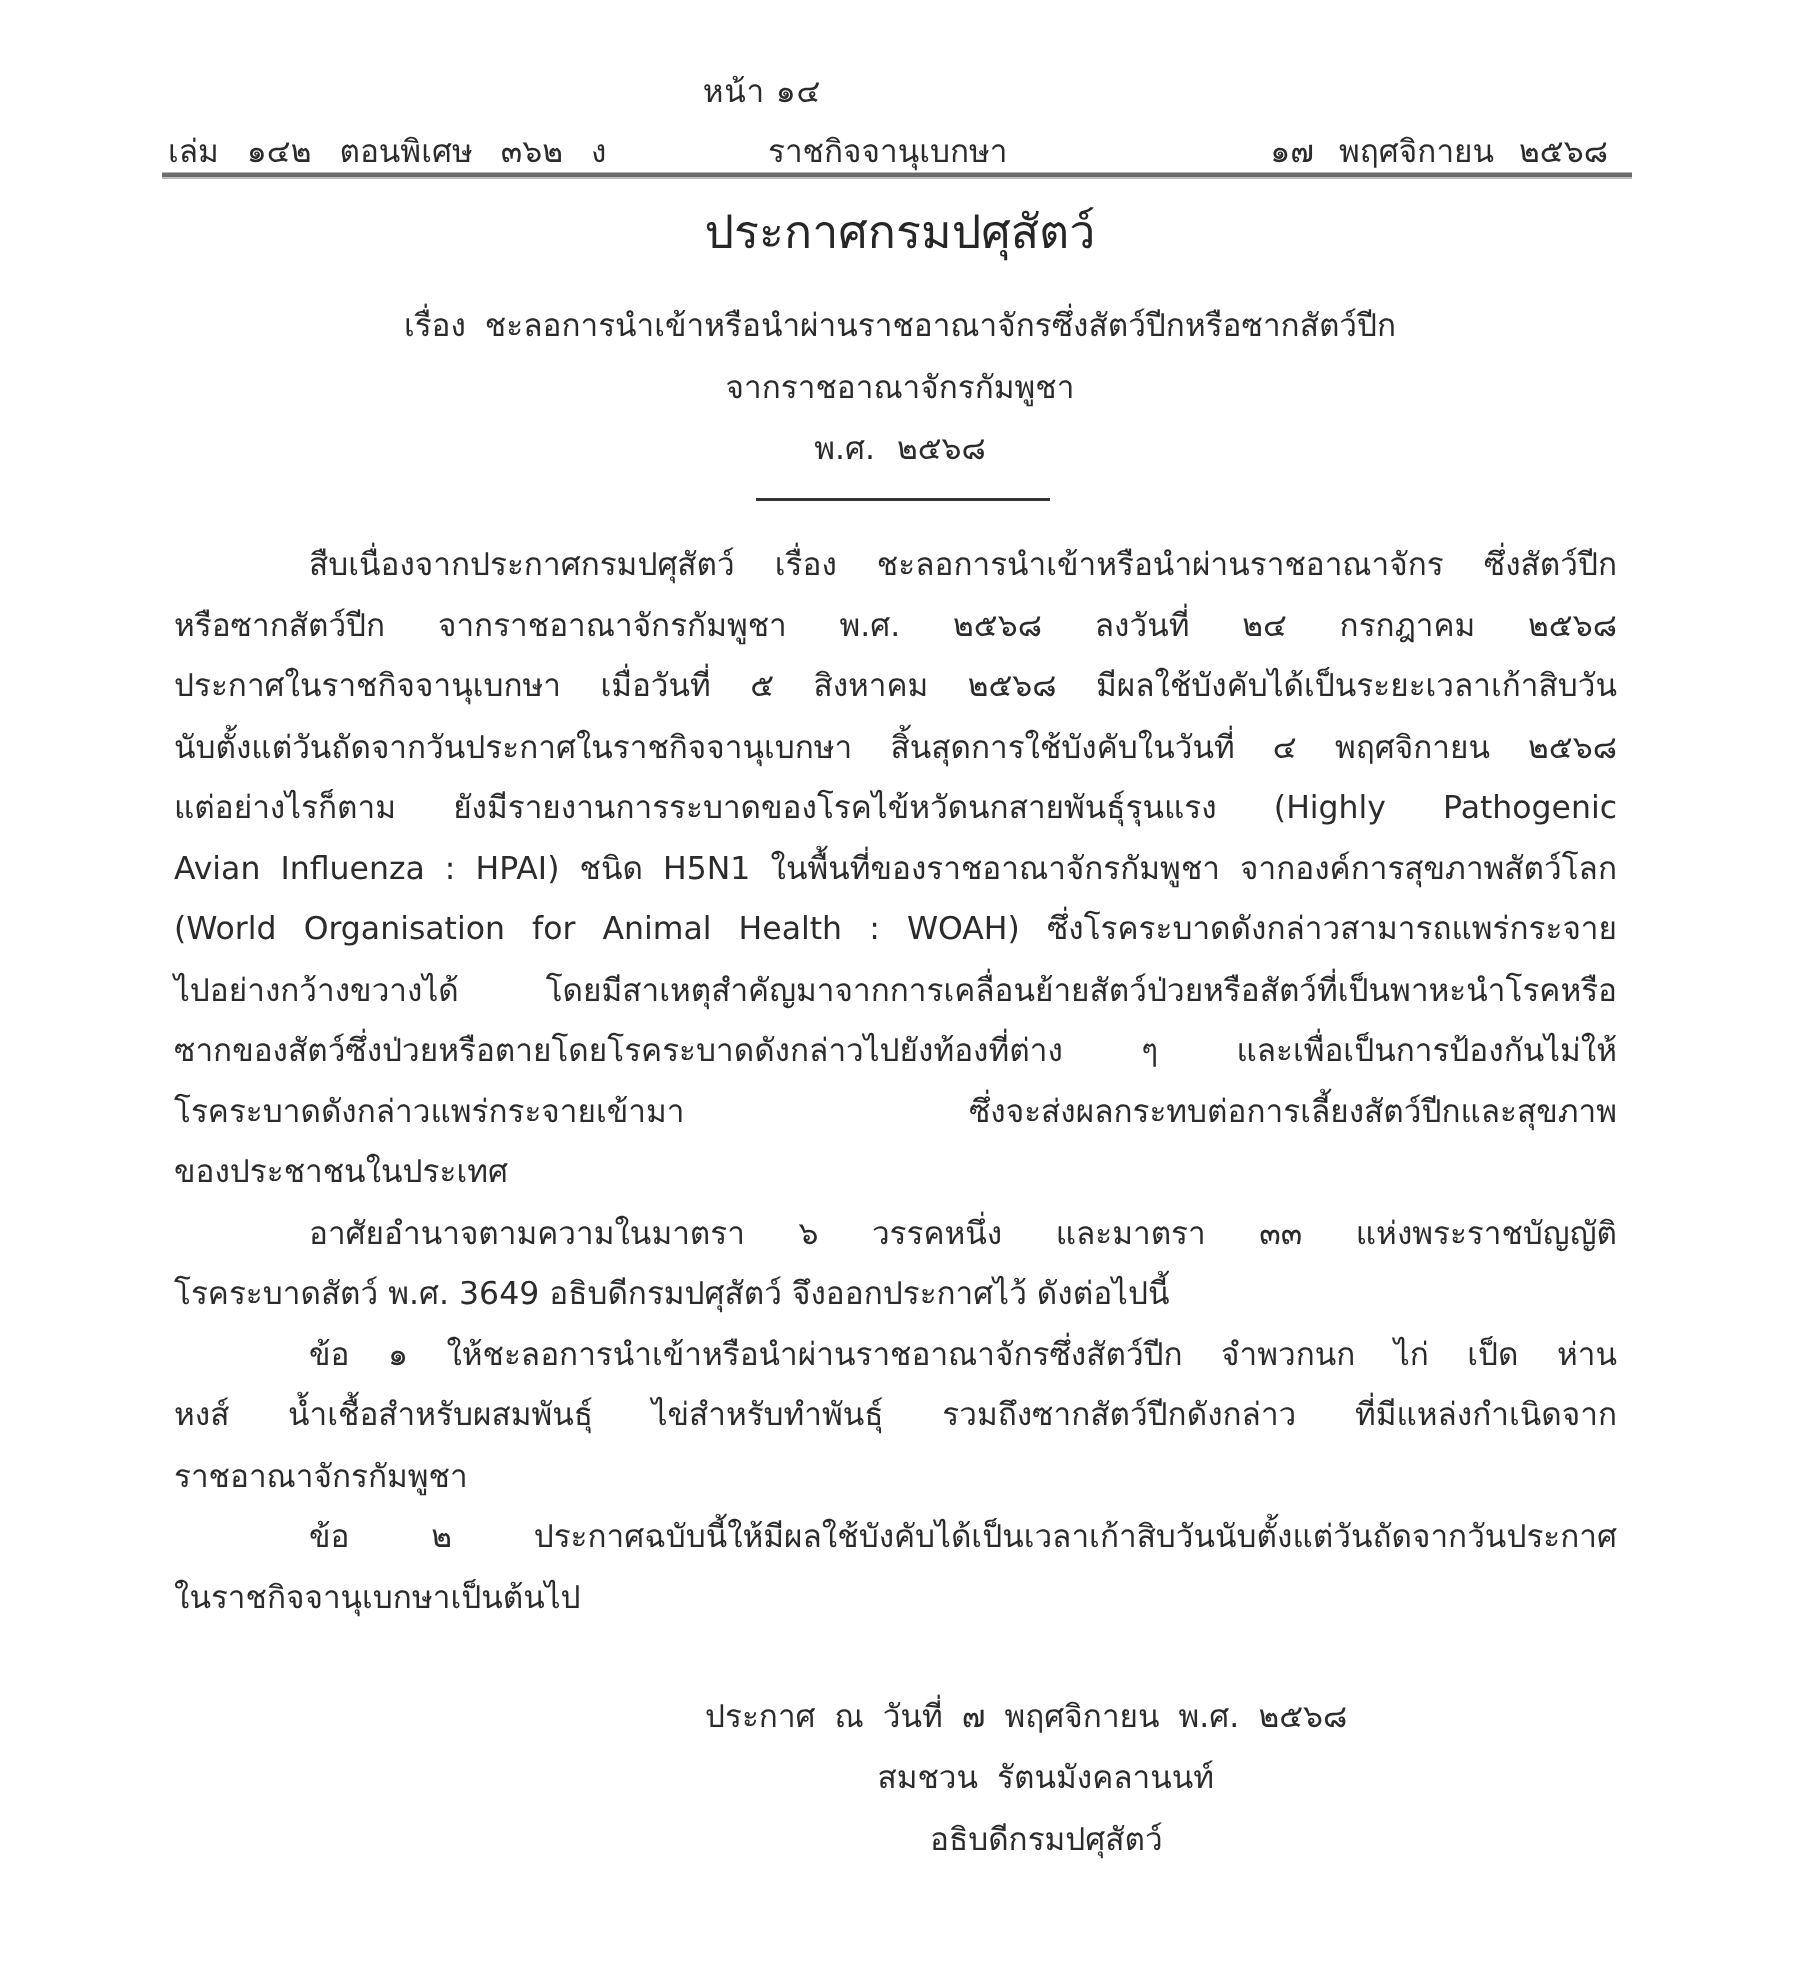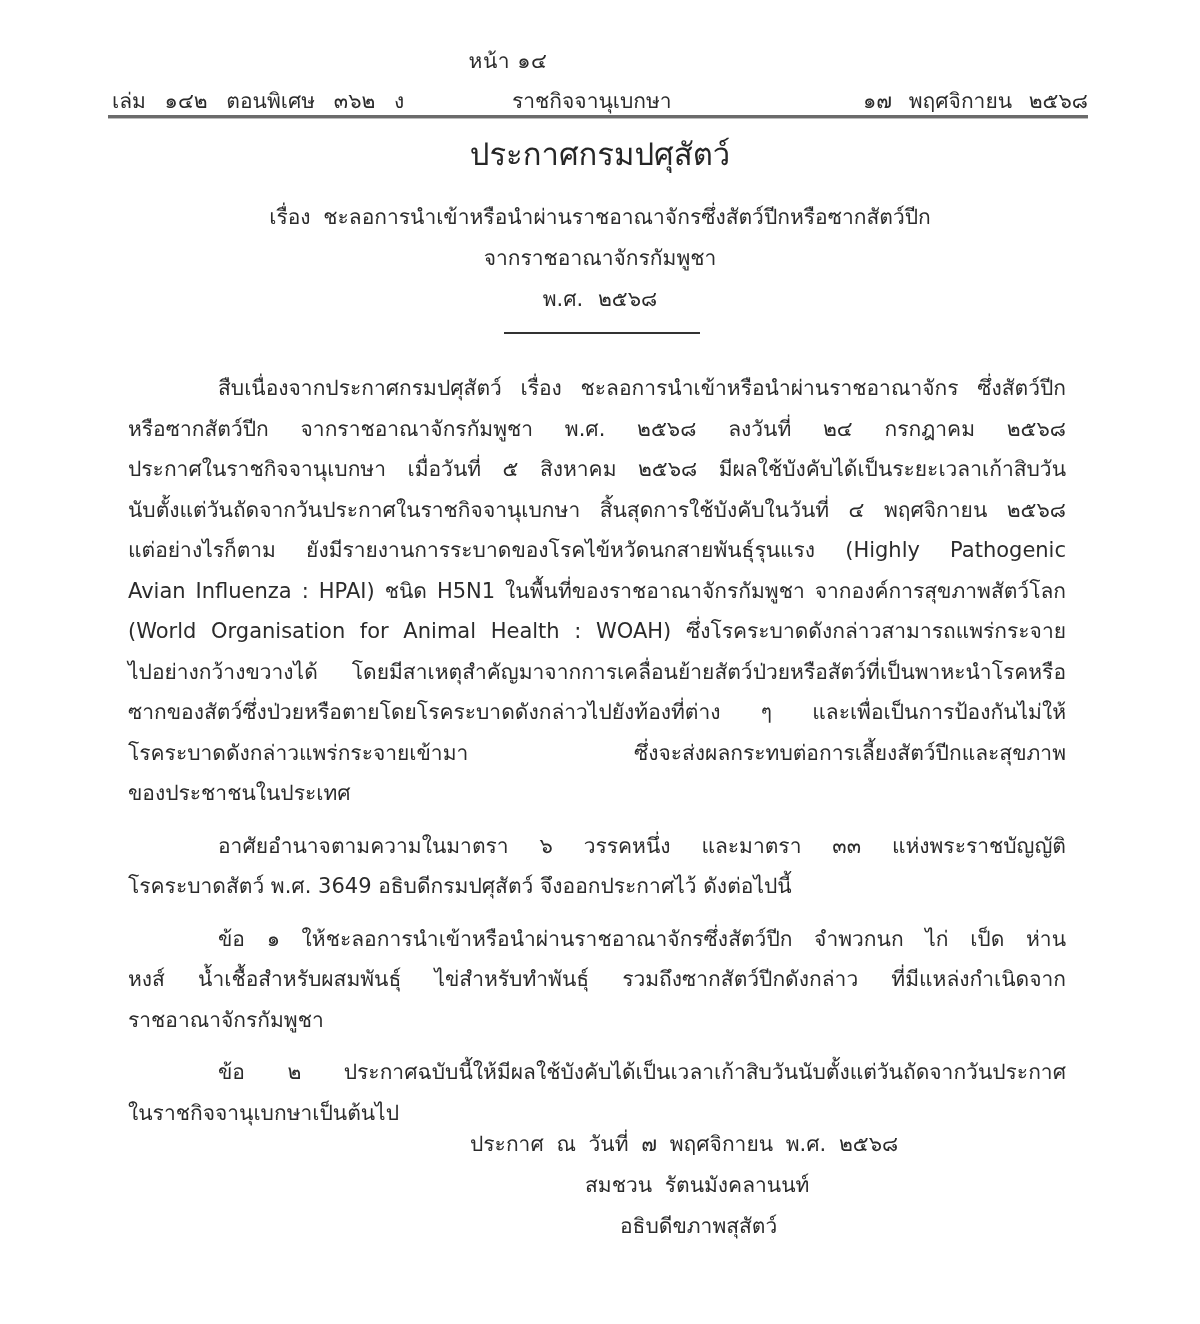--- a/index.html
+++ b/index.html
@@ -13,21 +13,21 @@
   .page-number {
     position: absolute; top: 44px; left: 0; width: 1016px; text-align: center;
     font-size: 21px; letter-spacing: 0.5px;
   }
   .running-head {
     position: absolute; top: 84px; left: 112px; width: 976px; height: 30px;
     font-size: 21px;
   }
   .rh-left { position: absolute; left: 0; top: 0; word-spacing: 12px; }
   .rh-center { position: absolute; left: 400px; top: 0; }
-  .rh-right { position: absolute; right: 0; top: 0; word-spacing: 10px; }
+  .rh-right { position: absolute; right: 16px; top: 0; word-spacing: 10px; }
   .header-rule {
     position: absolute; top: 115px; left: 108px; width: 980px; height: 3px;
     background: #6b6b6b; border-bottom: 1px solid #bdbdbd;
   }
 
   .title {
     position: absolute; top: 129px; left: 0; width: 1200px; text-align: center;
     font-size: 31px; color: #262626;
   }
   .subject {
@@ -39,21 +39,21 @@
   .subject.l3 { top: 282px; word-spacing: 8px; }
   .title-rule {
     position: absolute; top: 332px; left: 504px; width: 196px; height: 2px;
     background: #333333;
   }
 
   .body {
     position: absolute; top: 356px; left: 116px; width: 962px;
     font-size: 21px; line-height: 40.5px;
   }
-  .body p { margin: 12px; text-align: justify; text-align-last: left; }
+  .body p { margin: 0; text-align: justify; text-align-last: left; }
   .body .indent { text-indent: 90px; }
   .body .line { display: block; text-align: justify; text-align-last: justify; white-space: nowrap; }
   .body .line.last { text-align-last: left; }
 
   .signature {
     position: absolute; top: 1124px; left: 0; width: 1200px; font-size: 21px;
     line-height: 41px;
   }
   .sig-date { position: absolute; left: 470px; top: 0; white-space: nowrap; word-spacing: 6px; }
   .sig-name { position: absolute; left: 585px; top: 41px; white-space: nowrap; word-spacing: 6px; }
@@ -104,16 +104,16 @@
     </p>
     <p>
       <span class="line" style="padding-left:90px">ข้อ ๒ ประกาศฉบับนี้ให้มีผลใช้บังคับได้เป็นเวลาเก้าสิบวันนับตั้งแต่วันถัดจากวันประกาศ</span>
       <span class="line last">ในราชกิจจานุเบกษาเป็นต้นไป</span>
     </p>
   </div>
 
   <div class="signature">
     <div class="sig-date">ประกาศ ณ วันที่ ๗ พฤศจิกายน พ.ศ. ๒๕๖๘</div>
     <div class="sig-name">สมชวน รัตนมังคลานนท์</div>
-    <div class="sig-title">อธิบดีขภาพสุสัตว์</div>
+    <div class="sig-title">อธิบดีกรมปศุสัตว์</div>
   </div>
 
 </div>
 
 </body></html>

